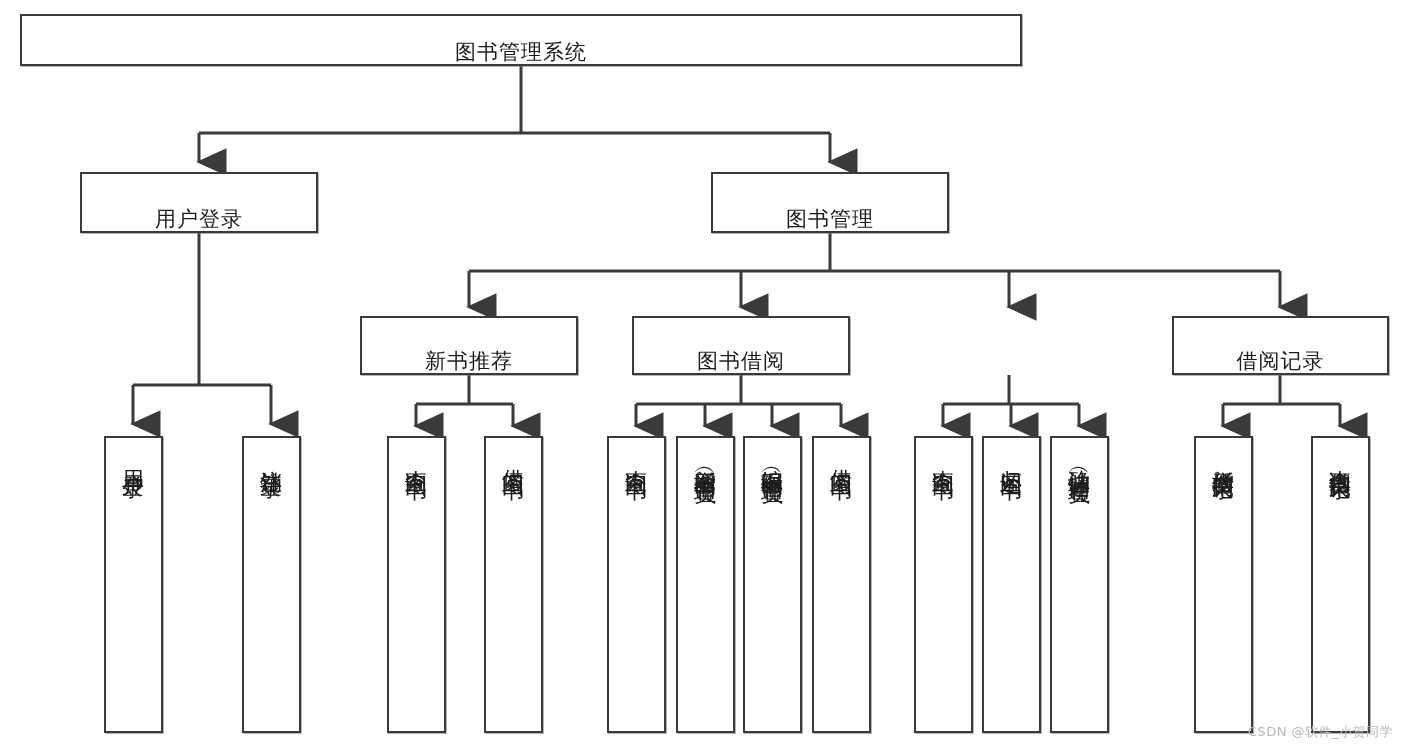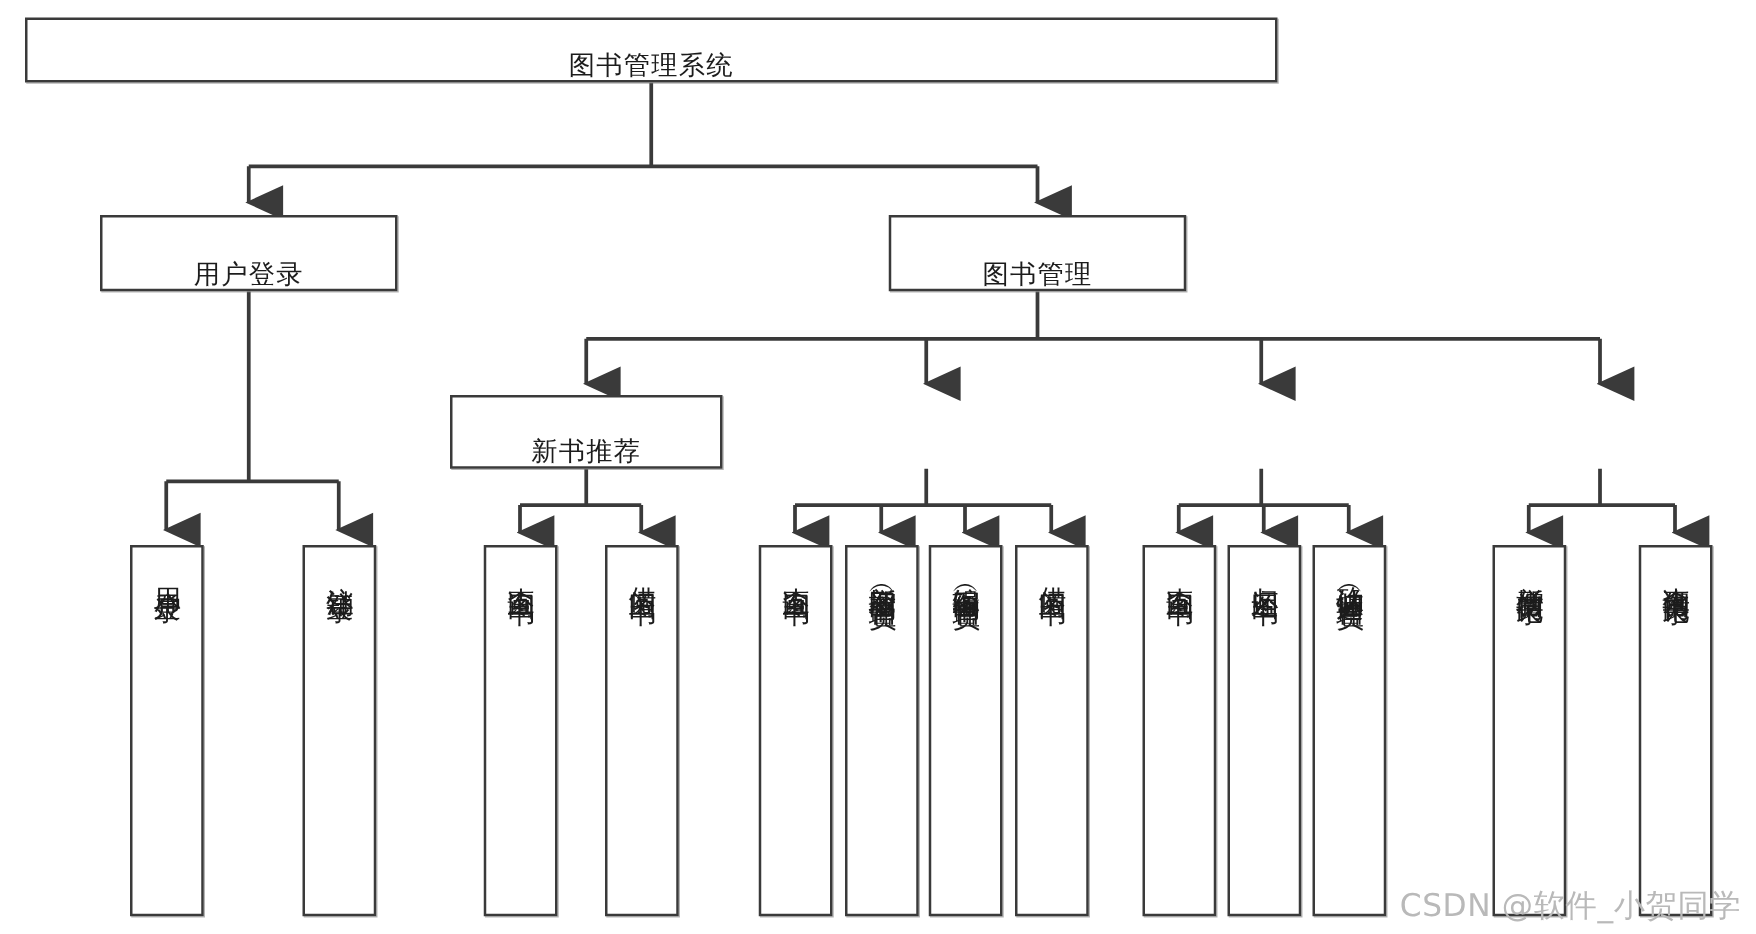--- a/index.html
+++ b/index.html
@@ -58,21 +58,21 @@
     white-space:nowrap;
     -webkit-text-orientation:upright;
   }
   .node.v.tall .node-label{
     letter-spacing:2px;
   }
   #watermark{
     position:absolute;
     right:12px;
     bottom:6px;
-    font-size:25px;
+    font-size:13px;
     color:#b9b9b9;
     letter-spacing:.5px;
     user-select:none;
     white-space:nowrap;
   }
 </style>
 </head>
 <body>
 
 <div id="diagram-root">
@@ -138,22 +138,28 @@
   </div>
 
   <div class="node h" style="left:360px; top:316px; width:218px; height:59px;">
     <span class="node-label">新书推荐</span>
   </div>
 
   <div class="node h" style="left:711px; top:172px; width:238px; height:61px;">
     <span class="node-label">图书管理</span>
   </div>
 
-
-
+  <div class="node h" style="left:632px; top:316px; width:218px; height:59px;">
+    <span class="node-label">图书借阅</span>
+  </div>
+
+
+  <div class="node h" style="left:1172px; top:316px; width:217px; height:59px;">
+    <span class="node-label">借阅记录</span>
+  </div>
 
   <div class="node v" style="left:104px; top:436px; width:59px; height:297px;">
     <span class="node-label">用户登录</span>
   </div>
 
   <div class="node v" style="left:242px; top:436px; width:59px; height:297px;">
     <span class="node-label">注销登录</span>
   </div>
 
   <div class="node v" style="left:387px; top:436px; width:59px; height:297px;">

